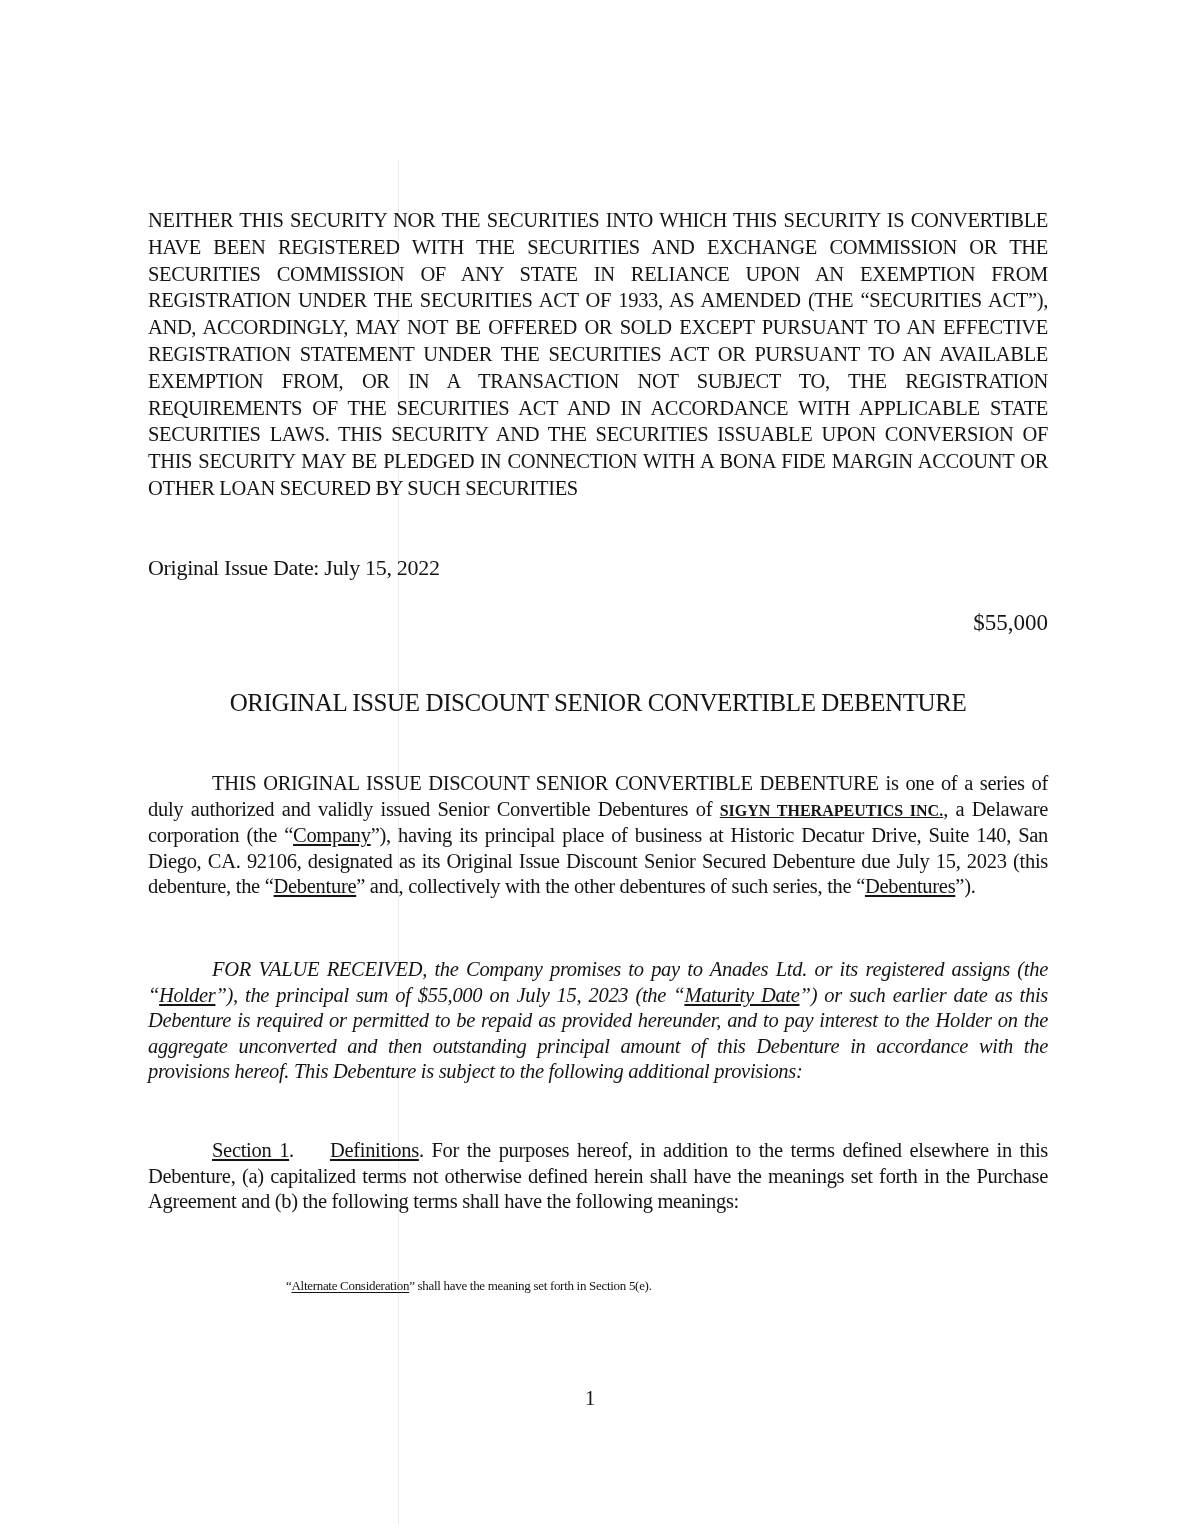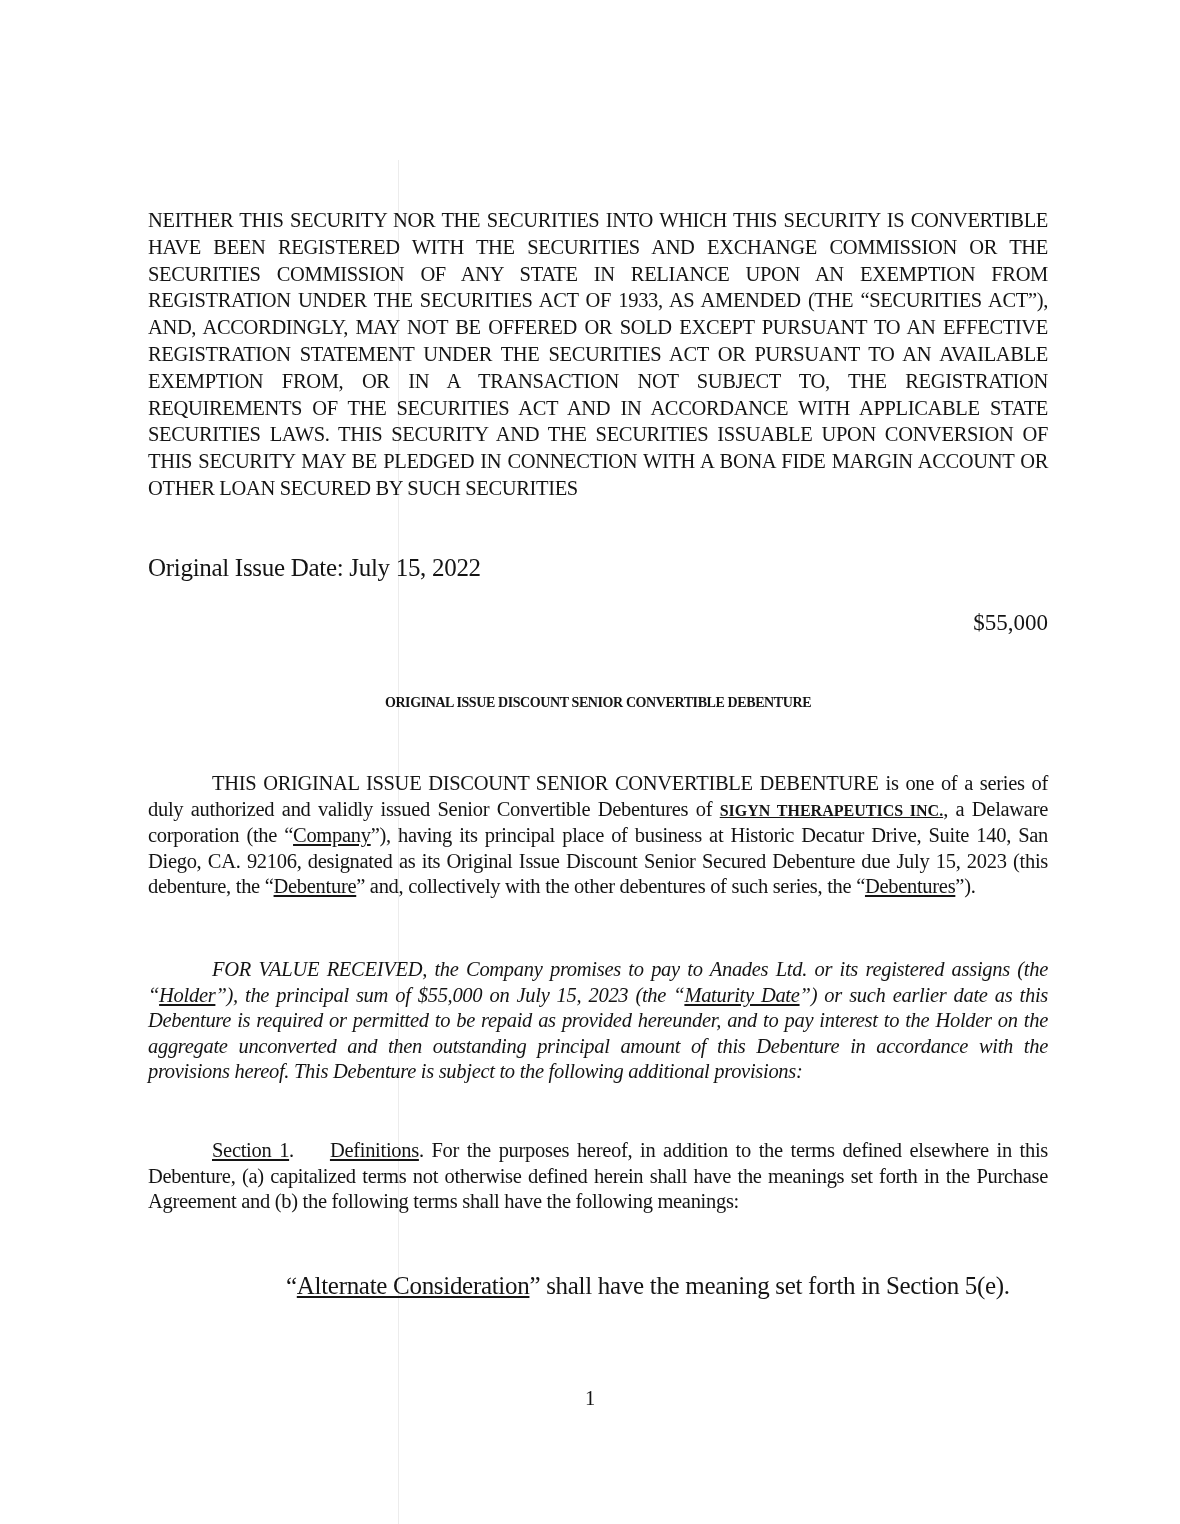--- a/index.html
+++ b/index.html
@@ -13,45 +13,45 @@
       background: #ececec;
     }
     .page { position: absolute; left: 0; top: 0; width: 1180px; height: 1220px; }
     .legend {
       position: absolute; left: 148px; top: 207px; width: 900px;
       font-size: 20.5px; line-height: 26.8px; text-align: justify;
       letter-spacing: -0.35px;
     }
     .issue-date {
       position: absolute; left: 148px; top: 555px;
-      font-size: 25px; line-height: 26px; letter-spacing: -0.3px;
+      font-size: 22px; line-height: 26px; letter-spacing: -0.3px;
     }
     .amount {
       position: absolute; right: 132px; top: 610px;
       font-size: 23px; line-height: 26px;
     }
     .title {
       position: absolute; left: 148px; top: 690px; width: 900px;
-      text-align: center; font-weight: bold; font-size: 14px; line-height: 26.5px;
+      text-align: center; font-weight: normal; font-size: 25px; line-height: 26.5px;
       letter-spacing: -0.4px;
     }
     .para {
       position: absolute; left: 148px; width: 900px;
       font-size: 20.5px; line-height: 25.6px; text-align: justify;
       letter-spacing: -0.3px;
     }
     .p1 { top: 771px; }
     .p2 { top: 957px; font-style: italic; }
     .p3 { top: 1138px; }
     .indent { display: inline-block; width: 64px; }
     .smallcaps { font-weight: bold; font-size: 16px; letter-spacing: 0; text-decoration: underline; }
     u { text-decoration: underline; text-underline-offset: 2px; }
     .def {
       position: absolute; left: 214px; width: 834px;
-      font-size: 25px; line-height: 25.6px; text-align: justify;
+      font-size: 13px; line-height: 25.6px; text-align: justify;
       letter-spacing: -0.3px;
     }
     .d1 { top: 1273px; }
     .d2 { top: 1334px; }
     .d-indent { display: inline-block; width: 72px; }
     .page-number {
       position: absolute; left: 0; width: 1180px; top: 1385px;
       text-align: center; font-size: 20.5px; line-height: 26px;
     }
     .sec-gap { display: inline-block; width: 36px; }

